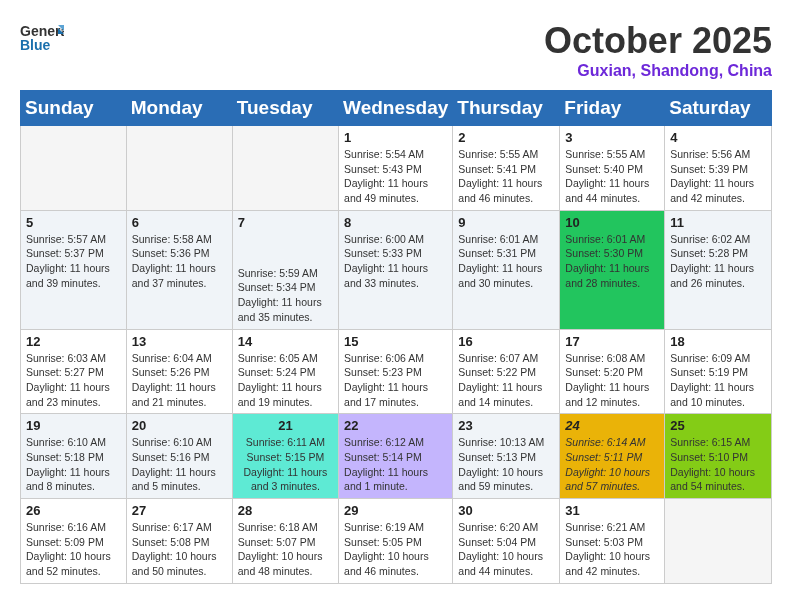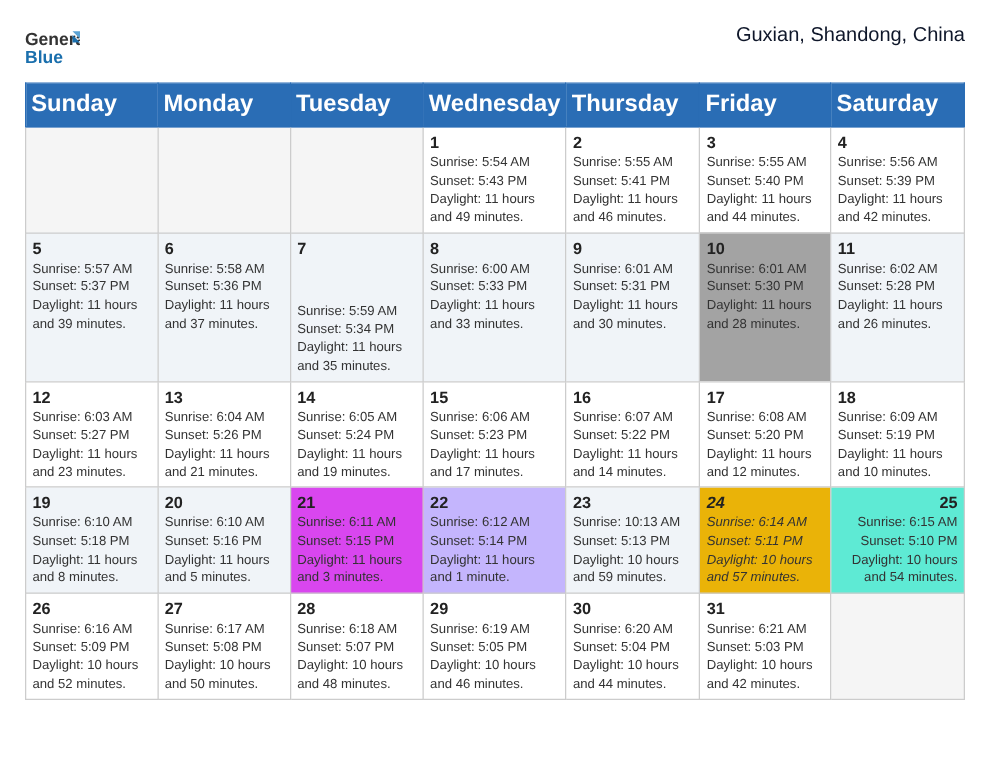--- a/index.html
+++ b/index.html
@@ -24,21 +24,22 @@
     .title-block {
       text-align: right;
     }
     .month-title {
       font-size: 36px;
       font-weight: bold;
       color: #333;
     }
     .subtitle {
       font-size: 16px;
-      color: #0f172a;
+      color: #6d28d9;
+      font-weight: bold;
     }
     .calendar {
       width: 100%;
       border-collapse: collapse;
       font-size: 11px;
     }
     .calendar th {
       background-color: #2a6db5;
       color: #fff;
       padding: 6px 4px;
@@ -80,20 +81,21 @@
     <div style="display:flex;align-items:center;gap:4px;">
       <svg width="44" height="36" viewBox="0 0 44 36">
         <text x="0" y="16" font-size="14" font-weight="bold" fill="#333" font-family="Arial">General</text>
         <text x="0" y="30" font-size="14" font-weight="bold" fill="#1a6fad" font-family="Arial">Blue</text>
         <polygon points="38,8 44,14 38,14" fill="#1a6fad"></polygon>
         <polygon points="38,5 44,11 44,5" fill="#5ba3d4"></polygon>
       </svg>
     </div>
   </div>
   <div class="title-block">
+    <div class="month-title">October 2025</div>
     <div class="subtitle">Guxian, Shandong, China</div>
   </div>
 </div>
 
 <table class="calendar">
   <thead>
     <tr>
     <th>Sunday</th>
         <th>Monday</th>
         <th>Tuesday</th>
@@ -166,21 +168,21 @@
 Daylight: 11 hours
 and 33 minutes.</div>
         </td>
         <td style="background: rgb(240, 244, 248);">
           <div class="day-number">9</div>
           <div class="day-info" style="white-space: pre-line;">Sunrise: 6:01 AM
 Sunset: 5:31 PM
 Daylight: 11 hours
 and 30 minutes.</div>
         </td>
-        <td style="background: #a3a3a3;">
+        <td style="background: #22c55e;">
           <div class="day-number">10</div>
           <div class="day-info" style="white-space: pre-line;">Sunrise: 6:01 AM
 Sunset: 5:30 PM
 Daylight: 11 hours
 and 28 minutes.</div>
         </td>
         <td style="background: rgb(240, 244, 248);">
           <div class="day-number">11</div>
           <div class="day-info" style="white-space: pre-line;">Sunrise: 6:02 AM
 Sunset: 5:28 PM
@@ -247,21 +249,21 @@
 Daylight: 11 hours
 and 8 minutes.</div>
         </td>
         <td style="background: rgb(240, 244, 248);">
           <div class="day-number">20</div>
           <div class="day-info" style="white-space: pre-line;">Sunrise: 6:10 AM
 Sunset: 5:16 PM
 Daylight: 11 hours
 and 5 minutes.</div>
         </td>
-        <td style="background: #d946ef;">
+        <td style="background: #5eead4; text-align: center;">
           <div class="day-number">21</div>
           <div class="day-info" style="white-space: pre-line;">Sunrise: 6:11 AM
 Sunset: 5:15 PM
 Daylight: 11 hours
 and 3 minutes.</div>
         </td>
         <td style="background: #c4b5fd;">
           <div class="day-number">22</div>
           <div class="day-info" style="white-space: pre-line;">Sunrise: 6:12 AM
 Sunset: 5:14 PM
@@ -275,21 +277,21 @@
 Daylight: 10 hours
 and 59 minutes.</div>
         </td>
         <td style="background: #eab308; font-style: italic;">
           <div class="day-number">24</div>
           <div class="day-info" style="white-space: pre-line;">Sunrise: 6:14 AM
 Sunset: 5:11 PM
 Daylight: 10 hours
 and 57 minutes.</div>
         </td>
-        <td style="background: #5eead4; text-align: right;">
+        <td style="background: #84cc16;">
           <div class="day-number">25</div>
           <div class="day-info" style="white-space: pre-line;">Sunrise: 6:15 AM
 Sunset: 5:10 PM
 Daylight: 10 hours
 and 54 minutes.</div>
         </td>
       </tr>
       <tr>
         <td>
           <div class="day-number">26</div>

